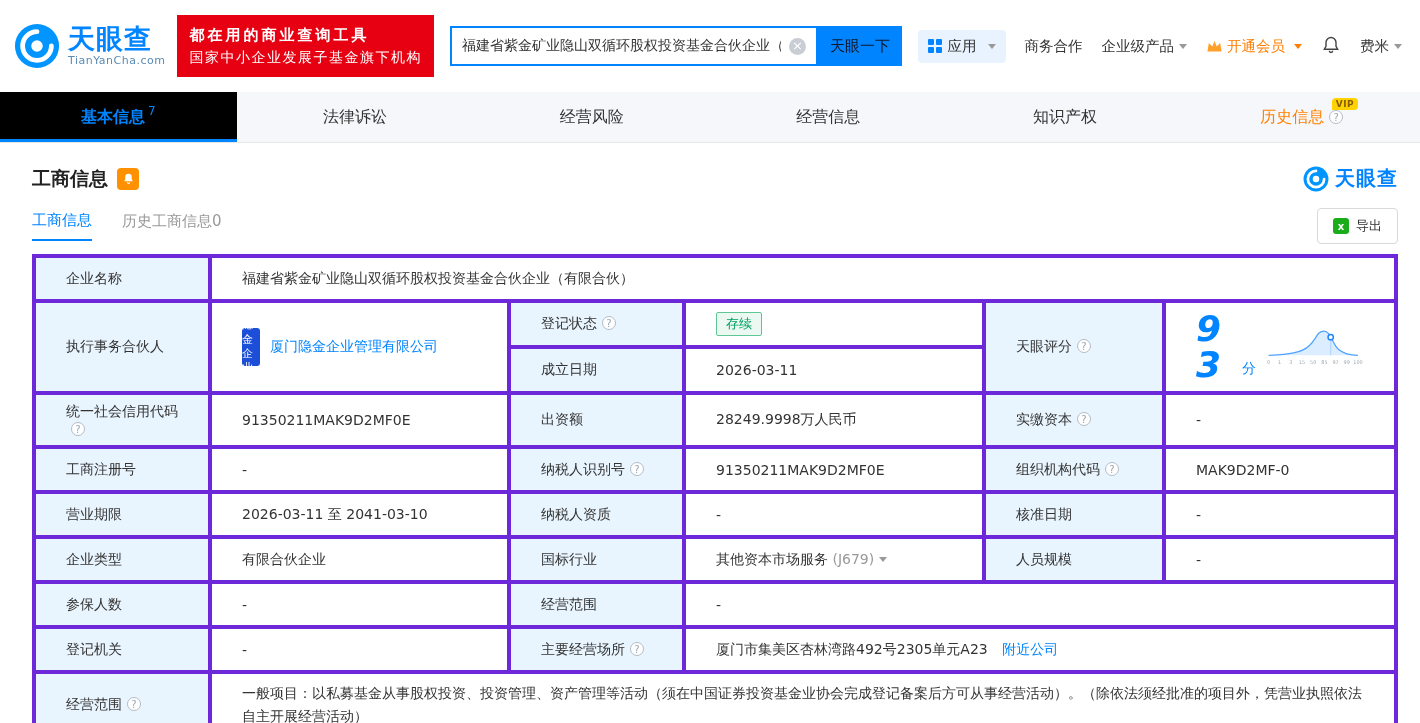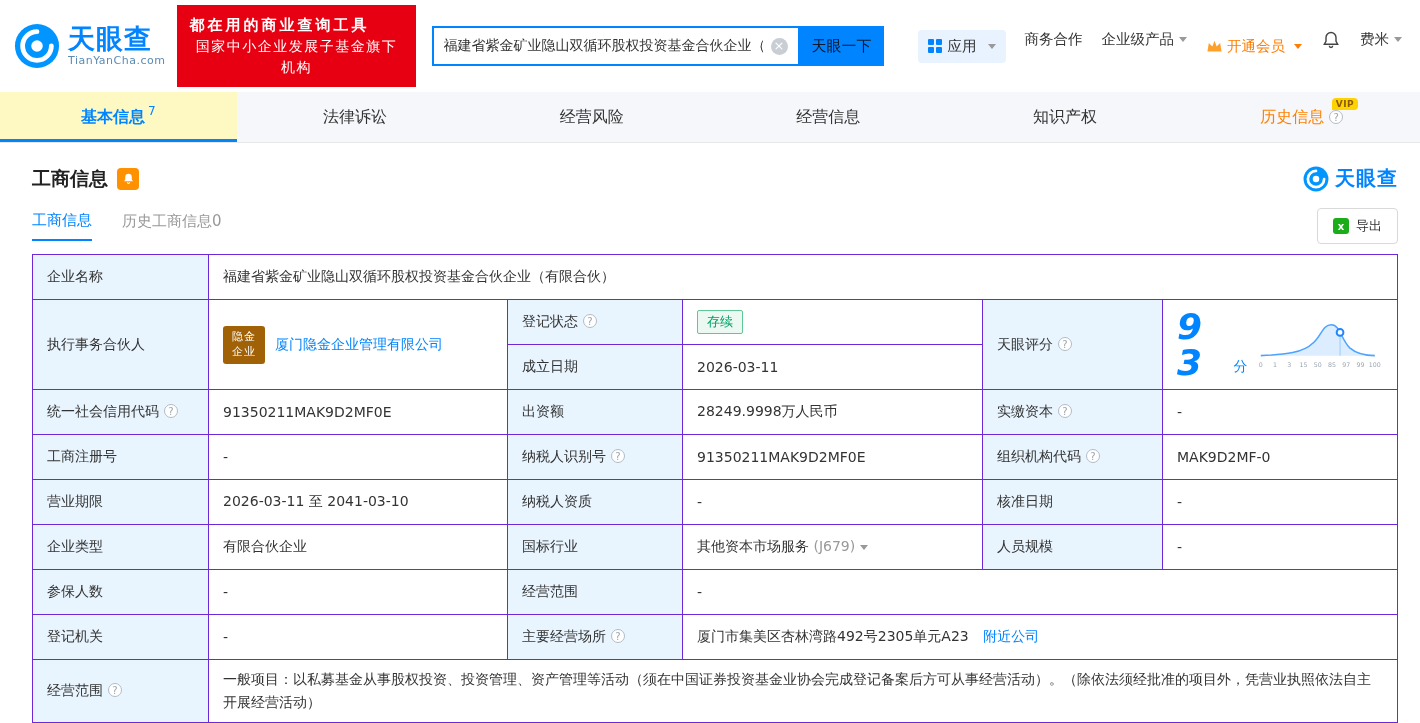--- a/index.html
+++ b/index.html
@@ -26,35 +26,35 @@
   .stab.active { background:#0084ff; color:#fff; border-radius:2px; }
   .search-row { display:flex; }
   .search-box { width:368px; height:40px; border:2px solid #0084ff; display:flex; align-items:center; background:#fff; }
   .search-box input { border:none; outline:none; flex:1; font-size:14px; padding:0 8px 0 10px; color:#333;
     font-family:"DejaVu Sans","Liberation Sans",sans-serif; }
   .clear-btn { width:17px; height:17px; border-radius:50%; background:#c9ced4; color:#fff; font-size:13px;
     line-height:16px; text-align:center; margin-right:10px; cursor:pointer; flex:none; }
   .search-btn { width:84px; height:40px; background:#0084ff; color:#0f172a; border:none; font-size:15px;
     cursor:pointer; font-family:"DejaVu Sans","Liberation Sans",sans-serif; }
 
-  .top-right { margin-left:auto; display:flex; gap:19px; font-size:14.5px; color:#333; white-space:nowrap;padding-left:34px; }
+  .top-right { margin-left:auto; display:flex; align-items:center; gap:19px; font-size:14.5px; color:#333; white-space:nowrap; }
   .top-right > * { cursor:pointer; }
   .apps-chip { display:flex; align-items:center; gap:6px; background:#e9f3ff; border-radius:4px; padding:7px 10px; color:#333; }
   .grid-icon { display:grid; grid-template-columns:6px 6px; grid-gap:2px; }
   .grid-icon i { width:6px; height:6px; background:#0084ff; border-radius:1px; }
   .caret { display:inline-block; width:0; height:0; border-left:4px solid transparent; border-right:4px solid transparent;
     border-top:5px solid #999; margin-left:5px; vertical-align:middle; }
   .vip-entry { color:#ff7d00; display:flex; align-items:center; gap:4px; }
   .vip-entry .caret { border-top-color:#ff7d00; }
 
   
   .main-tabs { display:flex; height:51px; background:#f5f7fa; border-bottom:1px solid #e8e8e8; }
   .main-tab { flex:1; display:flex; align-items:center; justify-content:center; font-size:16px; color:#333;
     cursor:pointer; position:relative; }
-  .main-tab.active { background:#fef9c3; color:#0084ff; font-weight:bold; }
+  .main-tab.active { background:#000000; color:#0084ff; font-weight:bold; }
   .main-tab.active::after { content:""; position:absolute; left:0; right:0; bottom:0; height:3px; background:#0084ff; }
   .tab-count { font-size:12px; color:#0084ff; margin-left:3px; transform:translateY(-6px); font-weight:normal; }
   .main-tab.vip-tab { color:#ff8000; }
   .vip-badge { position:absolute; top:6px; left:calc(50% + 30px); background:#ffd200; color:#8a5b00;
     font-size:9px; font-weight:bold; padding:1px 4px; border-radius:4px 4px 4px 0; letter-spacing:.5px; }
 
   
   .section-head { display:flex; align-items:center; padding:22px 22px 12px 32px; }
   .section-title { font-size:19px; font-weight:bold; color:#222; }
   .bell-chip { width:22px; height:22px; background:#ff9100; border-radius:4px; margin-left:9px;
@@ -66,28 +66,28 @@
   .subtab { font-size:15px; color:#999; margin-right:30px; padding-bottom:9px; cursor:pointer; }
   .subtab.active { color:#0084ff; border-bottom:2px solid #0084ff; }
   .export-btn { margin-left:auto; display:flex; align-items:center; gap:7px; border:1px solid #d9d9d9;
     border-radius:4px; background:#fff; padding:8px 15px; font-size:13px; color:#333; cursor:pointer;
     font-family:"DejaVu Sans","Liberation Sans",sans-serif; }
   .xls-icon { width:16px; height:16px; background:#1aad19; border-radius:3px; color:#fff; font-size:10px;
     font-weight:bold; display:flex; align-items:center; justify-content:center; }
 
   
   .info-table { width:1366px; margin:0 22px 14px 32px; border-collapse:collapse; table-layout:fixed; font-size:14px; }
-  .info-table td { border:1px solid #6d28d9; padding:8px 14px; height:45px; vertical-align:middle; color:#333;
+  .info-table td { border:4px solid #6d28d9; padding:8px 30px; height:45px; vertical-align:middle; color:#333;
     word-break:break-all; }
   td.lbl { background:#e9f5fe; }
   .qmark { display:inline-block; width:14px; height:14px; border:1px solid #b3bcc5; border-radius:50%;
     color:#9aa5af; font-size:10px; line-height:13px; text-align:center; margin-left:5px; vertical-align:1px;
     cursor:pointer; background:#fff; }
   .partner { display:flex; align-items:center; gap:10px; }
-  .partner-logo { width:42px; height:38px; background:#a16207; border-radius:3px; color:#fff; font-size:11px;
+  .partner-logo { width:18px; height:38px; background:#1d4ed8; border-radius:3px; color:#fff; font-size:11px;
     display:flex; flex-direction:column; align-items:center; justify-content:center; line-height:1.3;
     letter-spacing:1px; flex:none; }
   .link { color:#0084ff; cursor:pointer; }
   .badge-green { display:inline-block; border:1px solid #5fc795; color:#00a063; background:#ecf9f2;
     font-size:13px; padding:2px 9px; border-radius:2px; }
   .gray { color:#999; }
   .score-wrap { display:flex; align-items:center; gap:8px; }
   .score-num { font-size:36px; font-weight:bold; font-style:italic; color:#0084ff; line-height:1; }
   .score-unit { font-size:14px; color:#0084ff; align-self:flex-end; margin-bottom:5px; }
   .scope-text { line-height:1.65; }

